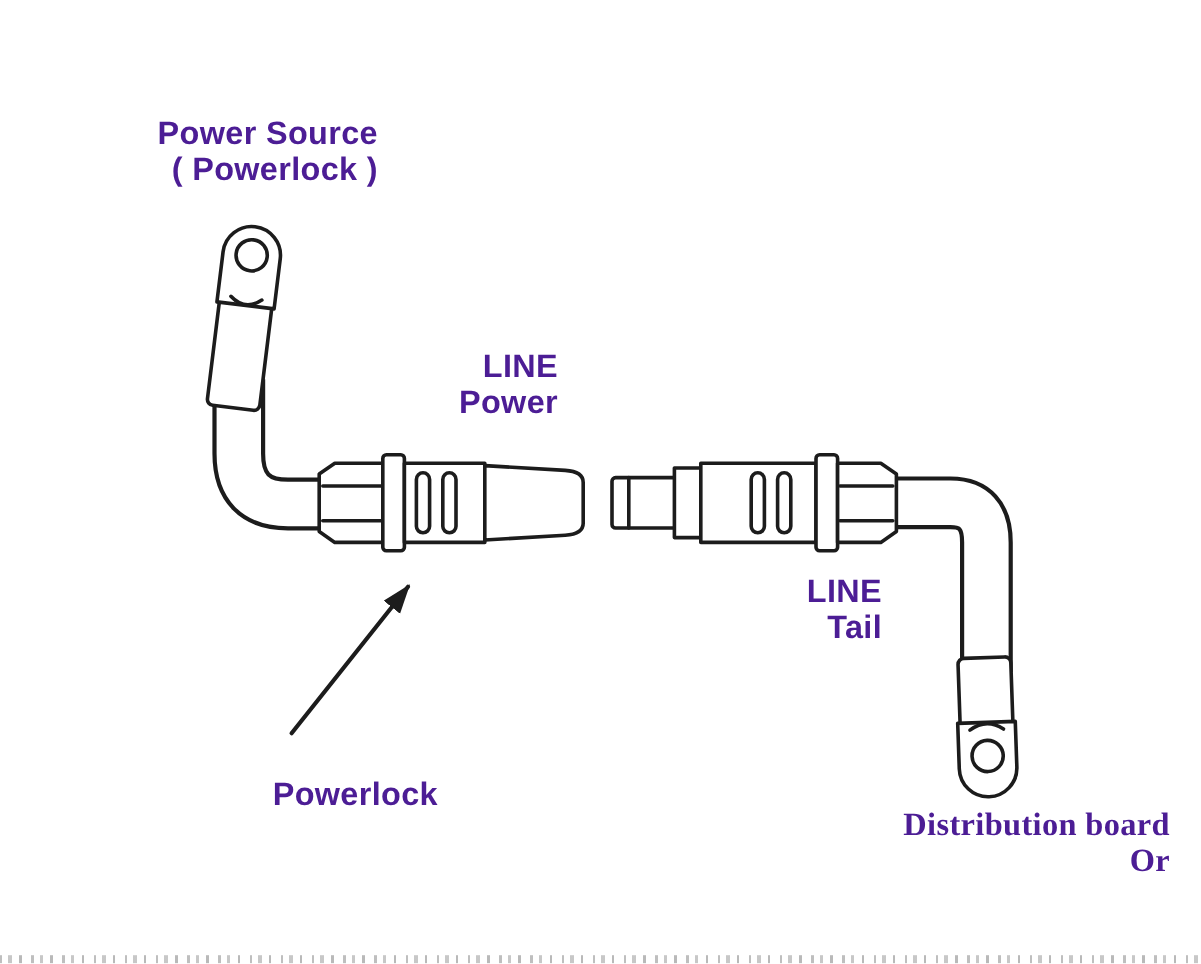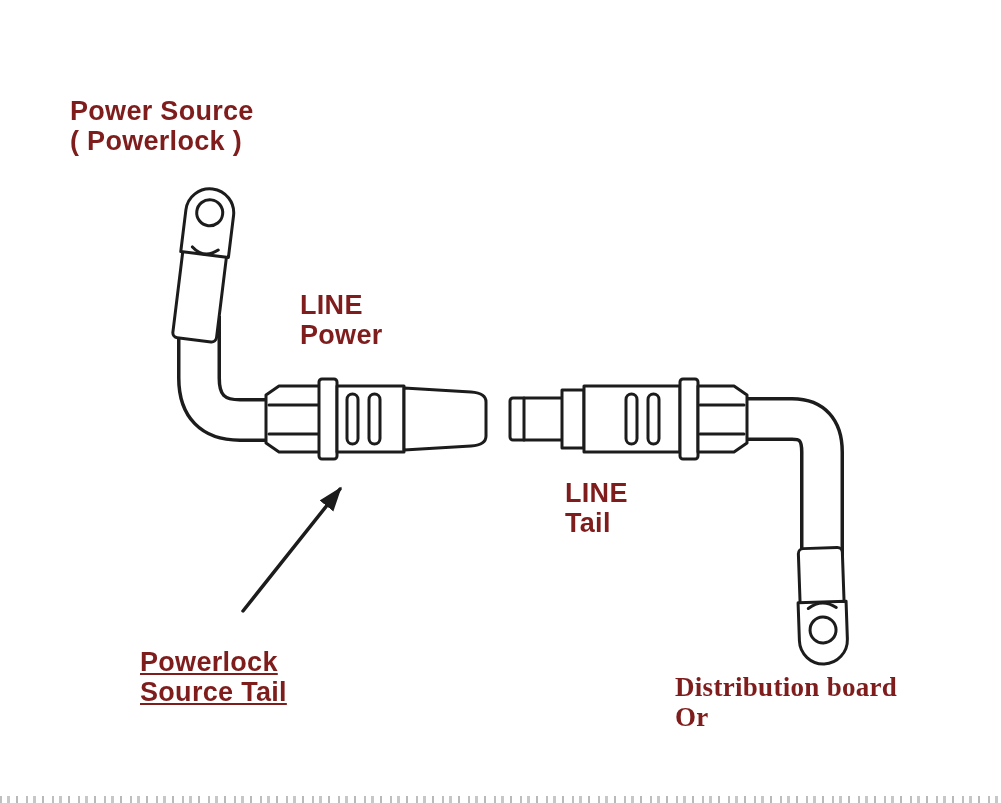--- a/index.html
+++ b/index.html
@@ -7,22 +7,22 @@
     position:relative;
     width:1001px;
     height:803px;
     background:#ffffff;
     overflow:hidden;
     font-family:"Liberation Sans", sans-serif;
   }
   .label{
     position:absolute;
     font-weight:700;
-    color:#7f1d1d;
-    text-align:left;
+    color:#4c1d95;
+    text-align:right;
     line-height:1.12;
     letter-spacing:0.3px;
     font-size:27px;
     white-space:nowrap;
   }
   .label div{white-space:nowrap;}
   svg{position:absolute;left:0;top:0;}
   .artifact{
     position:absolute;
     left:0; right:0; bottom:0;
@@ -107,23 +107,22 @@
   <div class="label" style="left:300px; top:290px; width:165px;">
     <div>LINE</div>
     <div>Power</div>
   </div>
 
   <div class="label" style="left:565px; top:478px; width:170px;">
     <div>LINE</div>
     <div>Tail</div>
   </div>
 
-  <div class="label" style="left:140px; top:647px; width:225px;text-decoration:underline;">
+  <div class="label" style="left:140px; top:647px; width:225px;">
     <div>Powerlock</div>
-    <div>Source Tail</div>
   </div>
 
   <div class="label" style="left:675px; top:672px; width:300px;font-family:Liberation Serif, serif;">
     <div>Distribution board</div>
     <div>Or</div>
   </div>
 
   <div class="artifact"></div>
 
 </div>

